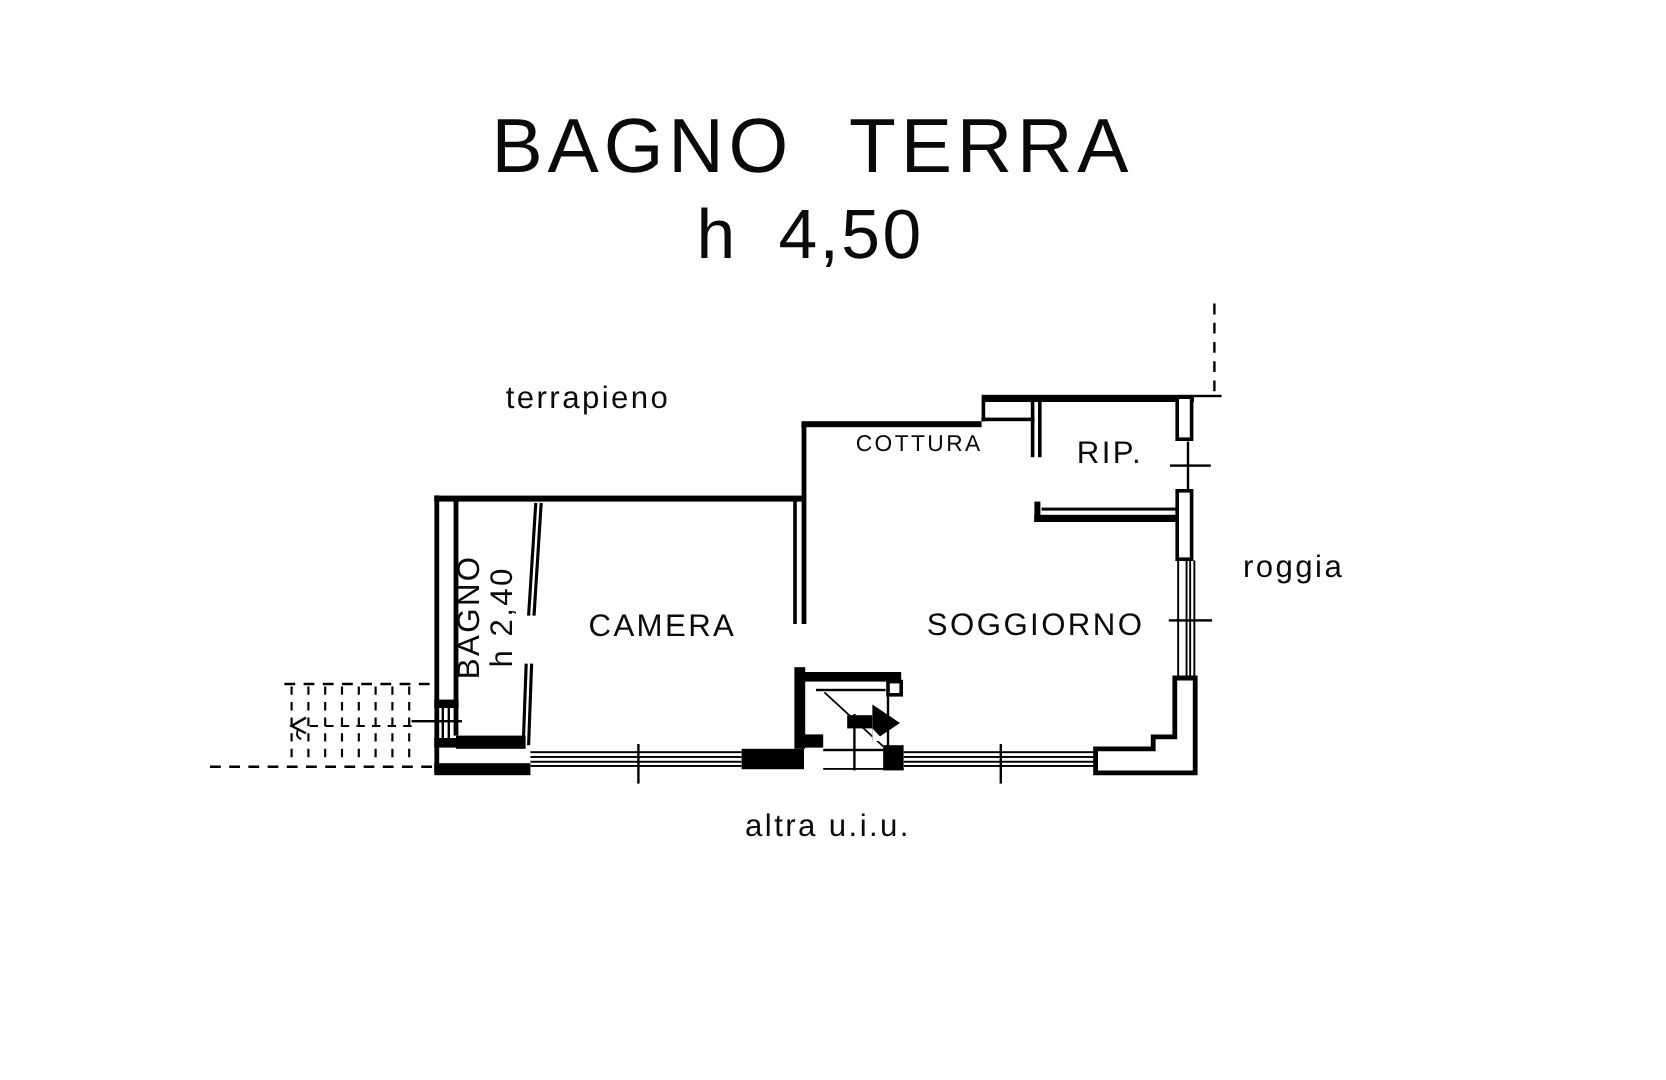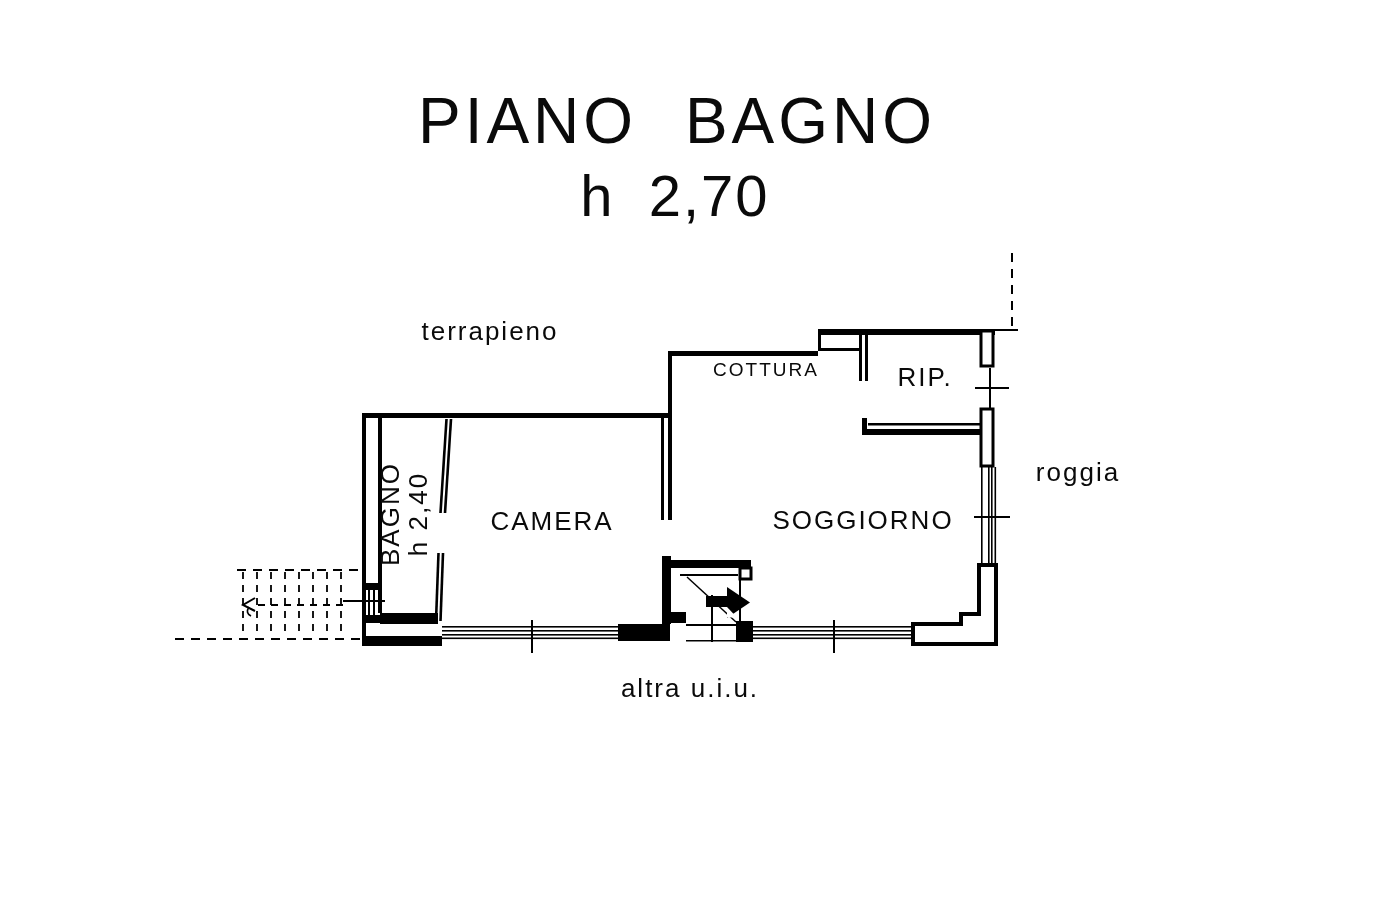--- a/index.html
+++ b/index.html
@@ -19,22 +19,22 @@
   .tl{stroke:#000;stroke-width:1.5;fill:none;}
   .leaf{stroke:#000;stroke-width:2.6;fill:none;}
   .dashA{stroke:#000;stroke-width:2;fill:none;stroke-dasharray:9 7;}
   .dashB{stroke:#000;stroke-width:1.8;fill:none;stroke-dasharray:7 6;}
 </style>
 </head>
 <body>
 
 <div class="canvas">
 
-  <div class="title">PIANO BAGNO</div>
-  <div class="subtitle">h 2,70</div>
+  <div class="title">BAGNO TERRA</div>
+  <div class="subtitle">h 4,50</div>
 
   <svg width="1388" height="900" viewBox="0 0 1388 900">
 
     <g>
       <rect class="w" x="362" y="413" width="4" height="231"></rect>
       <rect class="w" x="378" y="417" width="4" height="196"></rect>
       <rect class="w" x="362" y="413" width="309" height="5"></rect>
       <rect class="w" x="668" y="351" width="150" height="5"></rect>
       <rect class="w" x="818" y="329" width="177" height="6"></rect>
       <rect class="w" x="818" y="335" width="3" height="16"></rect>

